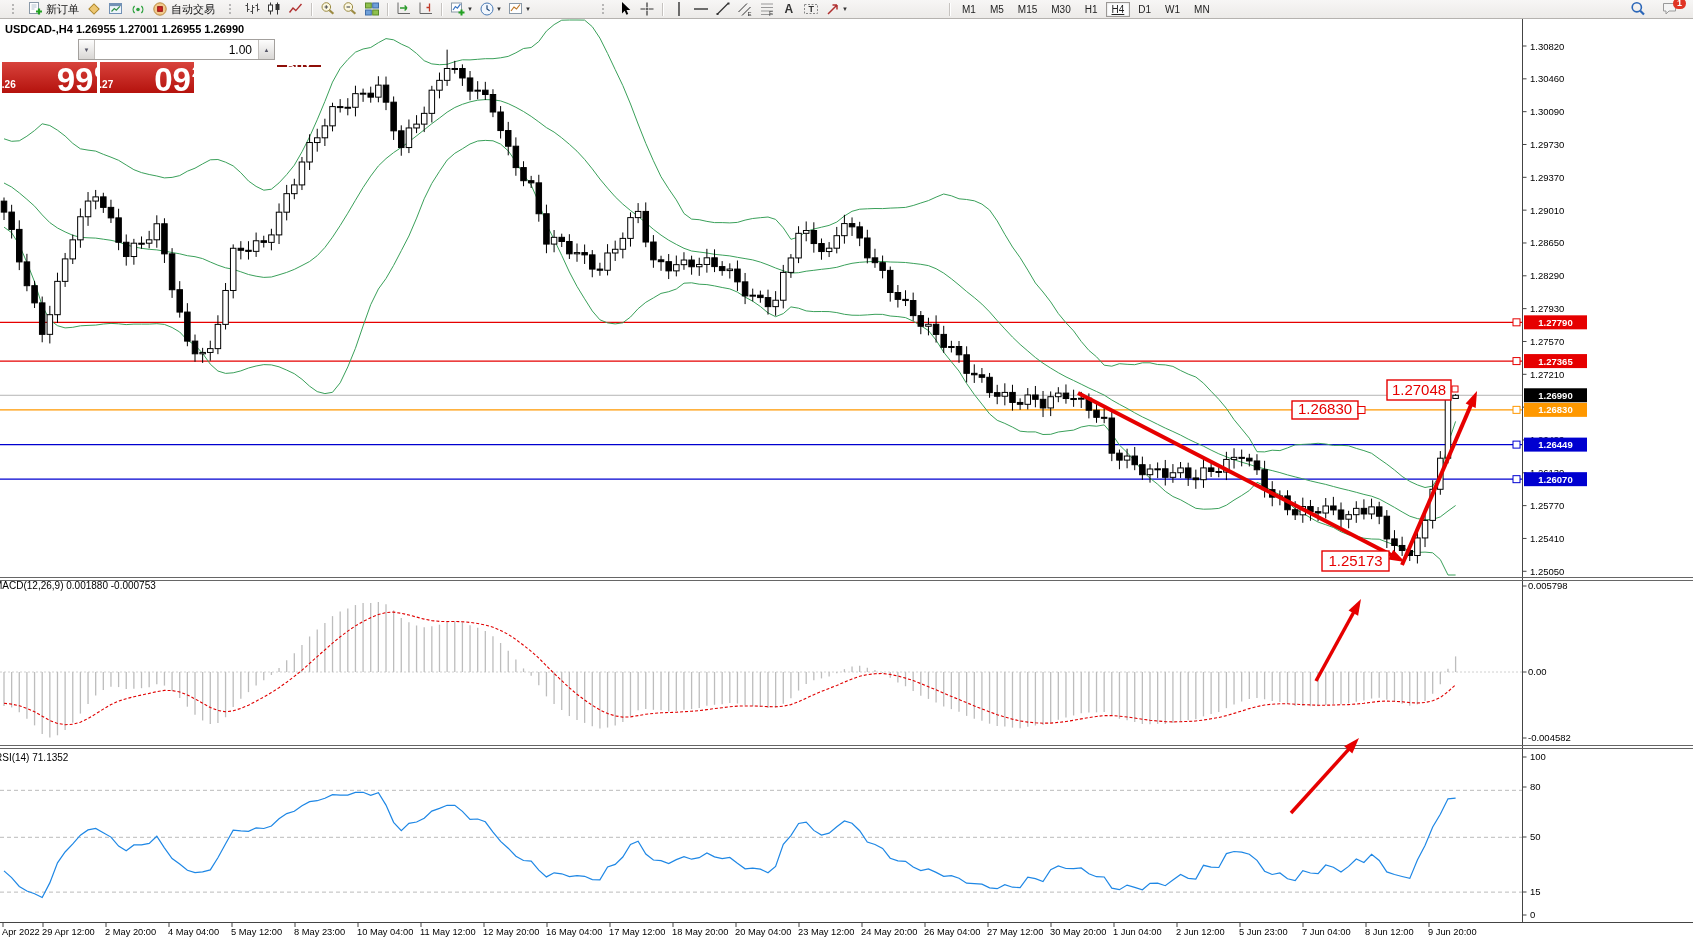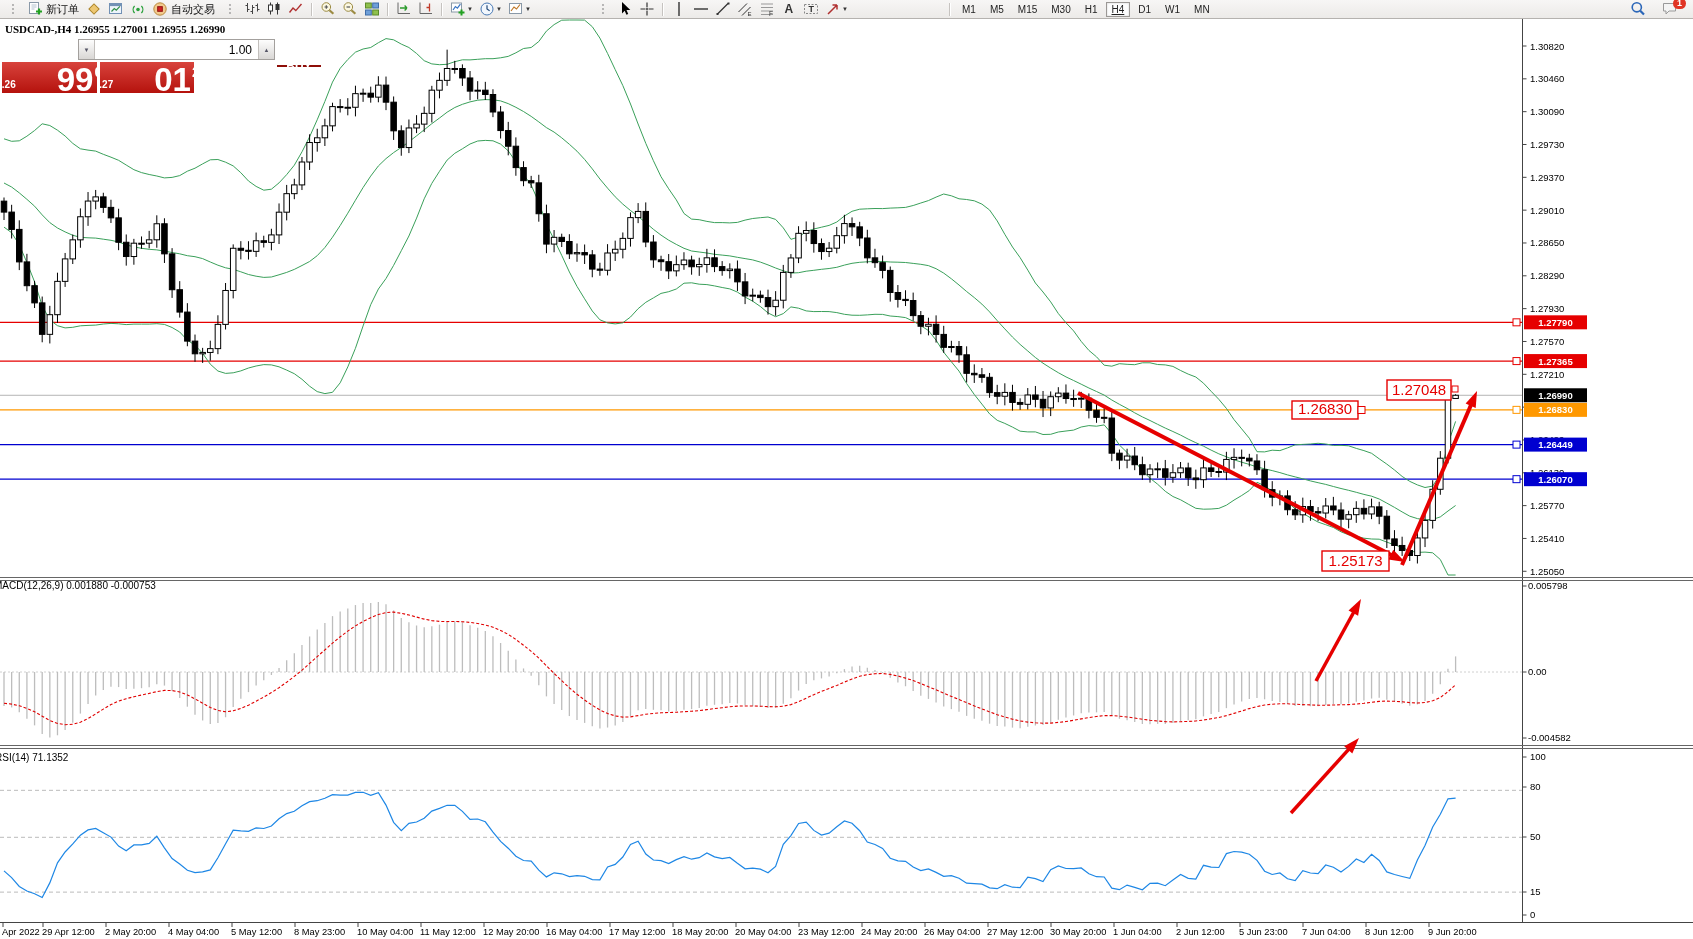--- a/index.html
+++ b/index.html
@@ -8,21 +8,21 @@
   #toolbar{position:absolute;left:0;top:0;width:1693px;height:18px;background:linear-gradient(#f7f6f5,#eceae8);border-bottom:1px solid #b5b2af;z-index:10;}
   .tbgroup{position:absolute;top:0;height:18px;display:flex;align-items:center;}
   .tbico{display:block;margin:0 3px;}
   .tblabel{font-size:11px;color:#111;margin:0 4px 0 0;white-space:nowrap;}
   .sep{width:1px;height:13px;background:#c6c3c0;border-right:1px solid #fff;margin:0 4px;}
   .caret{font-size:6px;color:#333;margin:0 3px 0 -2px;}
   .tf{font-size:10px;color:#222;padding:1px 5px;margin:0 1px;border:1px solid transparent;}
   .tf.active{background:#fdfdfd;border:1px solid #9b9895;box-shadow:inset 0 0 2px #ccc;text-decoration:underline;}
   #chat-badge{position:absolute;right:-5px;top:-3px;background:#e03424;color:#fff;font-size:9px;font-weight:bold;border-radius:7px;padding:0 4px;line-height:11px;}
   
-  #qp-title{position:absolute;left:5px;top:23px;font-size:11px;font-weight:bold;color:#000;z-index:6;white-space:nowrap;font-family:Liberation Serif, serif;}
+  #qp-title{position:absolute;left:5px;top:23px;font-size:11px;font-weight:bold;color:#000;z-index:6;white-space:nowrap;}
   #qp{position:absolute;left:2px;top:39px;width:192px;z-index:6;}
   .qrow1{display:flex;height:21px;}
   .redbtn{background:linear-gradient(#e2625c,#b2140e);color:#fff;font-weight:bold;font-size:12px;display:flex;align-items:center;justify-content:center;border:1px solid #8e0e08;margin-top:26px;}
   #sell-btn{flex:0 0 56px;}
   #buy-btn{flex:0 0 42px;margin-left:2px;text-decoration:underline;}
   .spin{flex:1;display:flex;border:1px solid #a3a09d;background:#fff;margin-left:18px;}
   .sbtn{width:15px;display:flex;align-items:center;justify-content:center;font-size:6px;color:#556;background:linear-gradient(#fdfdfd,#d9d7d5);}
   .sbtn.l{border-right:1px solid #c2bfbc;}
   .sbtn.r{border-left:1px solid #c2bfbc;}
   .spin input{flex:1;border:none;outline:none;text-align:right;padding-right:6px;font-size:12px;font-family:"Liberation Sans",sans-serif;min-width:0;}
@@ -213,21 +213,21 @@
     <div class="redbtn" id="buy-btn">BUY</div>
   </div>
   <div class="qrow2">
     <div class="pricebox">
       <span class="pp">1.26</span>
       <span class="pb">99</span>
       <span class="ps">0</span>
     </div>
     <div class="pricebox rt">
       <span class="pp">1.27</span>
-      <span class="pb">01</span>
+      <span class="pb">09</span>
       <span class="ps">2</span>
     </div>
   </div>
 </div>
 
 <svg id="chart" width="1693" height="939" font-family="Liberation Sans, sans-serif">
       <g>
         <line x1="0" y1="322.3191666666666" x2="1522.5" y2="322.3191666666666" stroke="#e60000" stroke-width="1.2"></line>
         <line x1="0" y1="361.07680555555623" x2="1522.5" y2="361.07680555555623" stroke="#e60000" stroke-width="1.2"></line>
         <line x1="0" y1="395.2747222222222" x2="1522.5" y2="395.2747222222222" stroke="#b4b4b4" stroke-width="1"></line>

